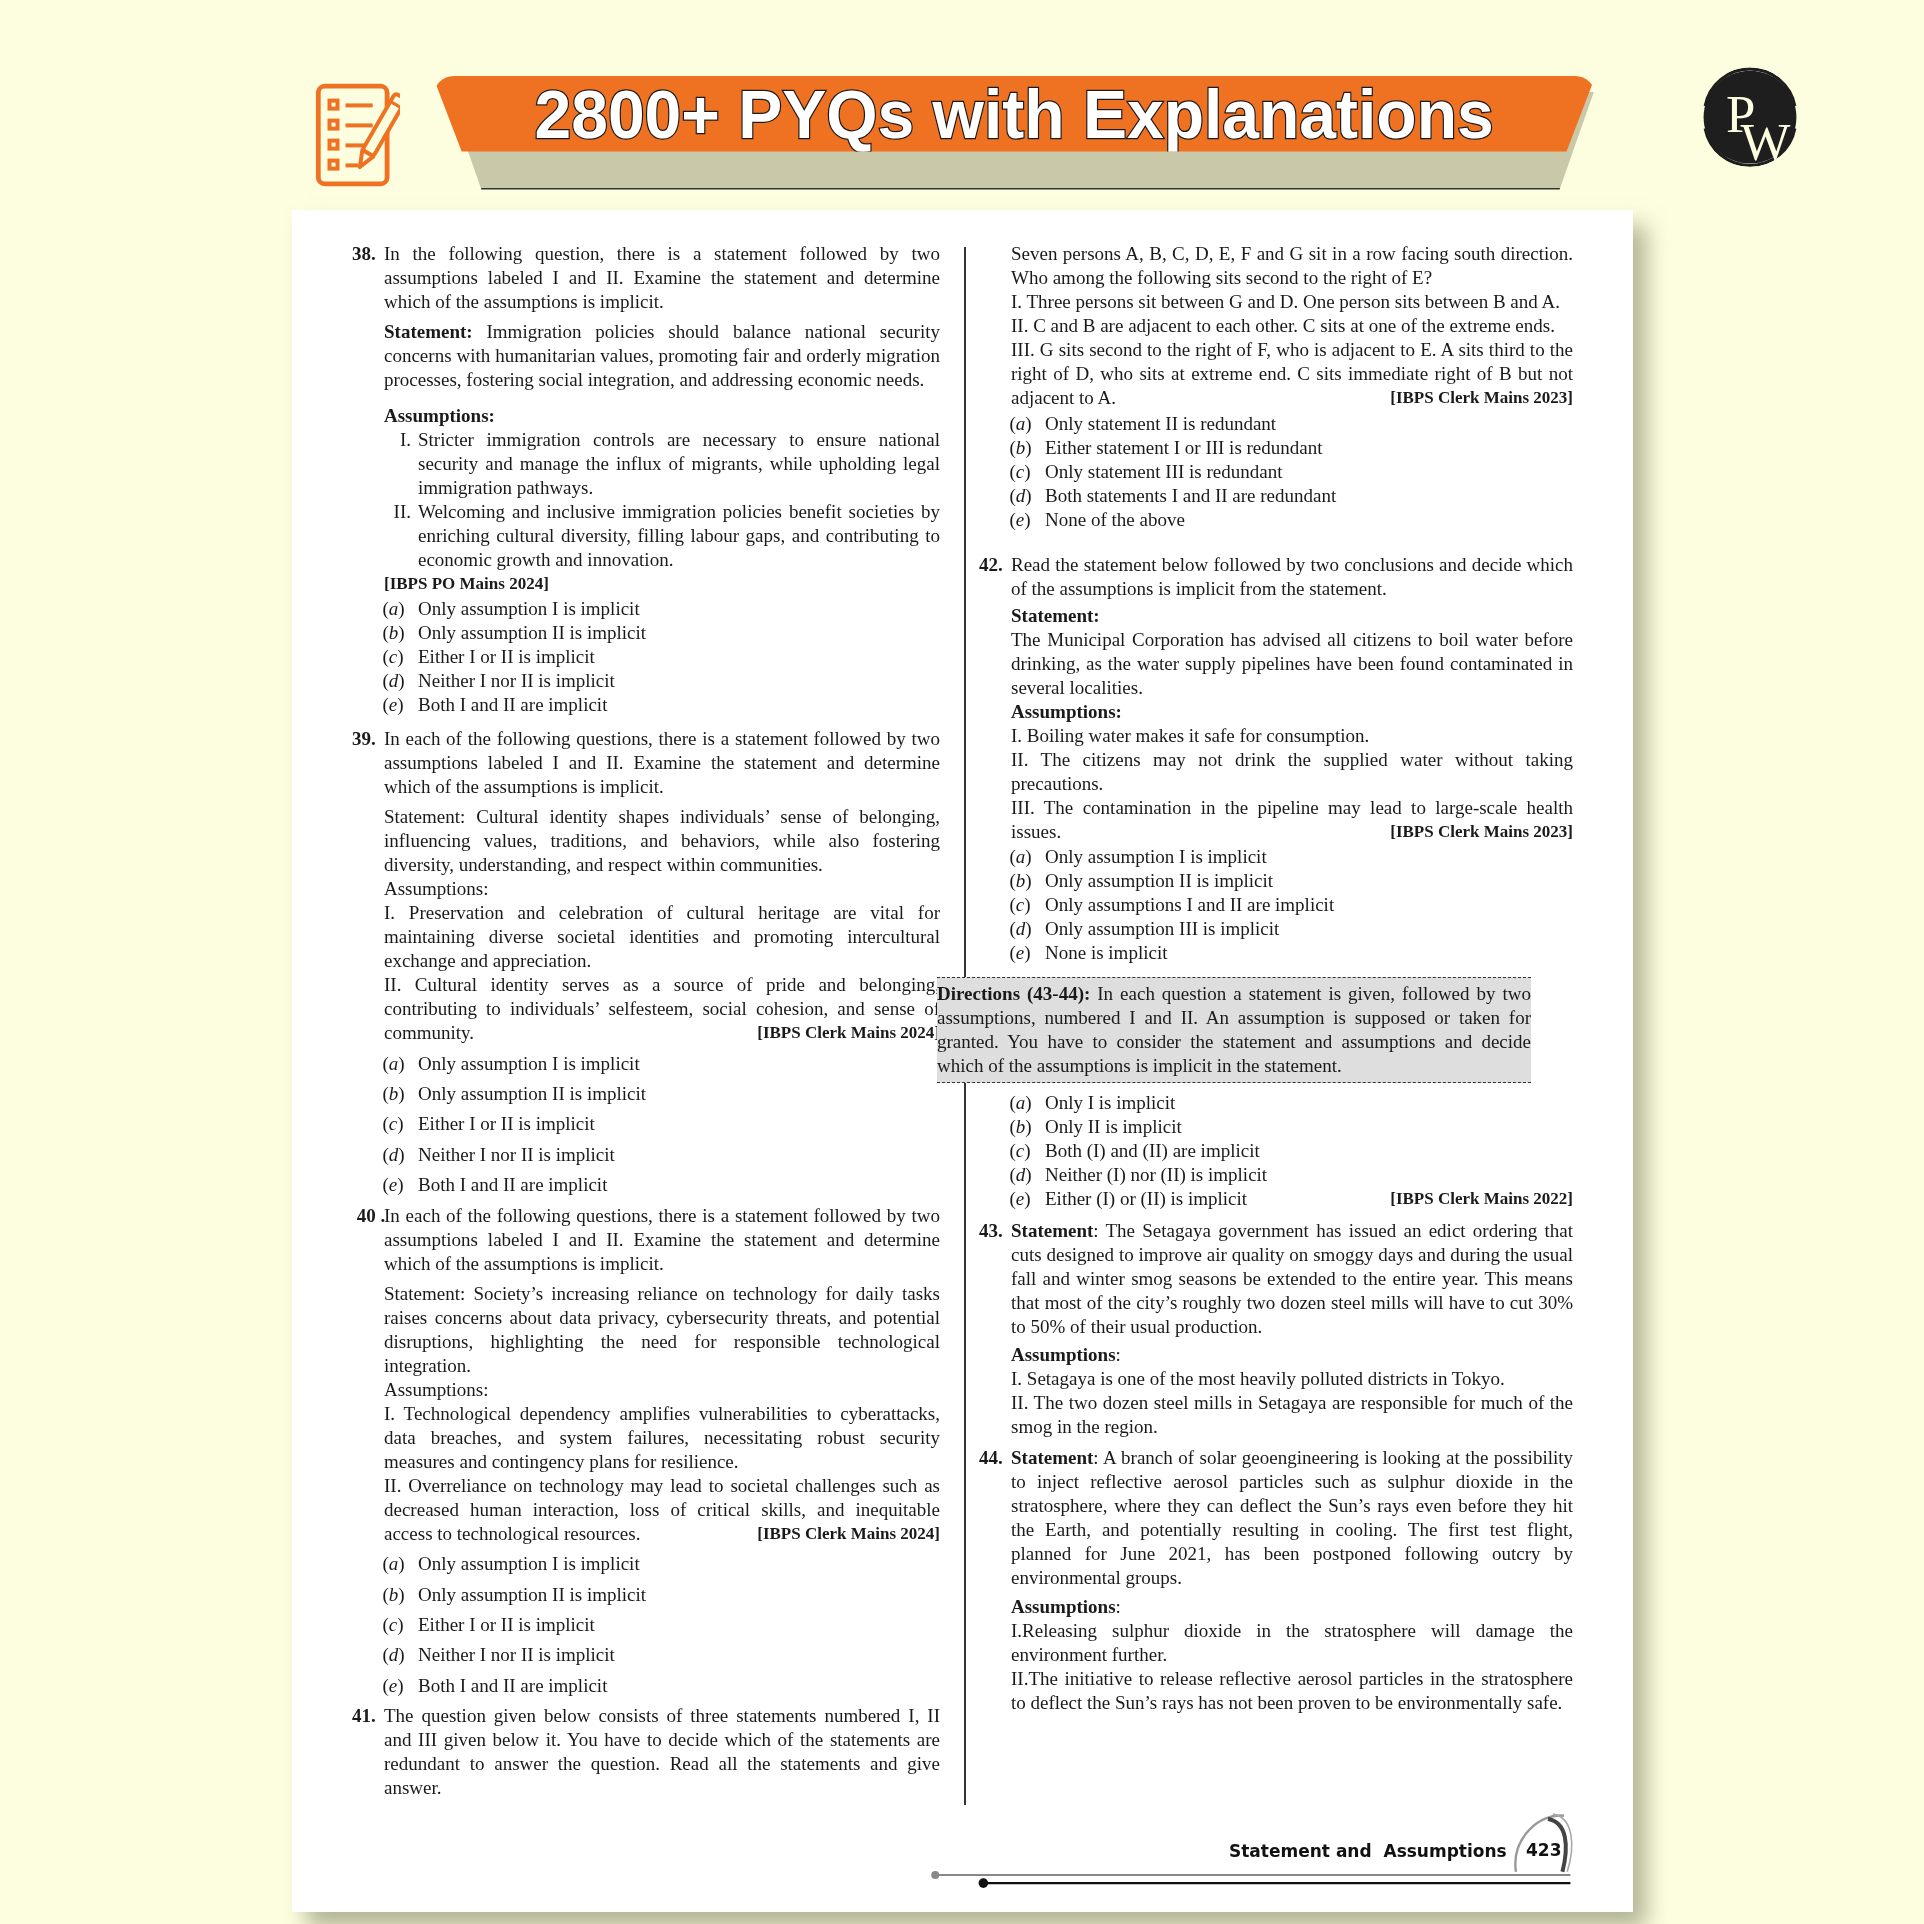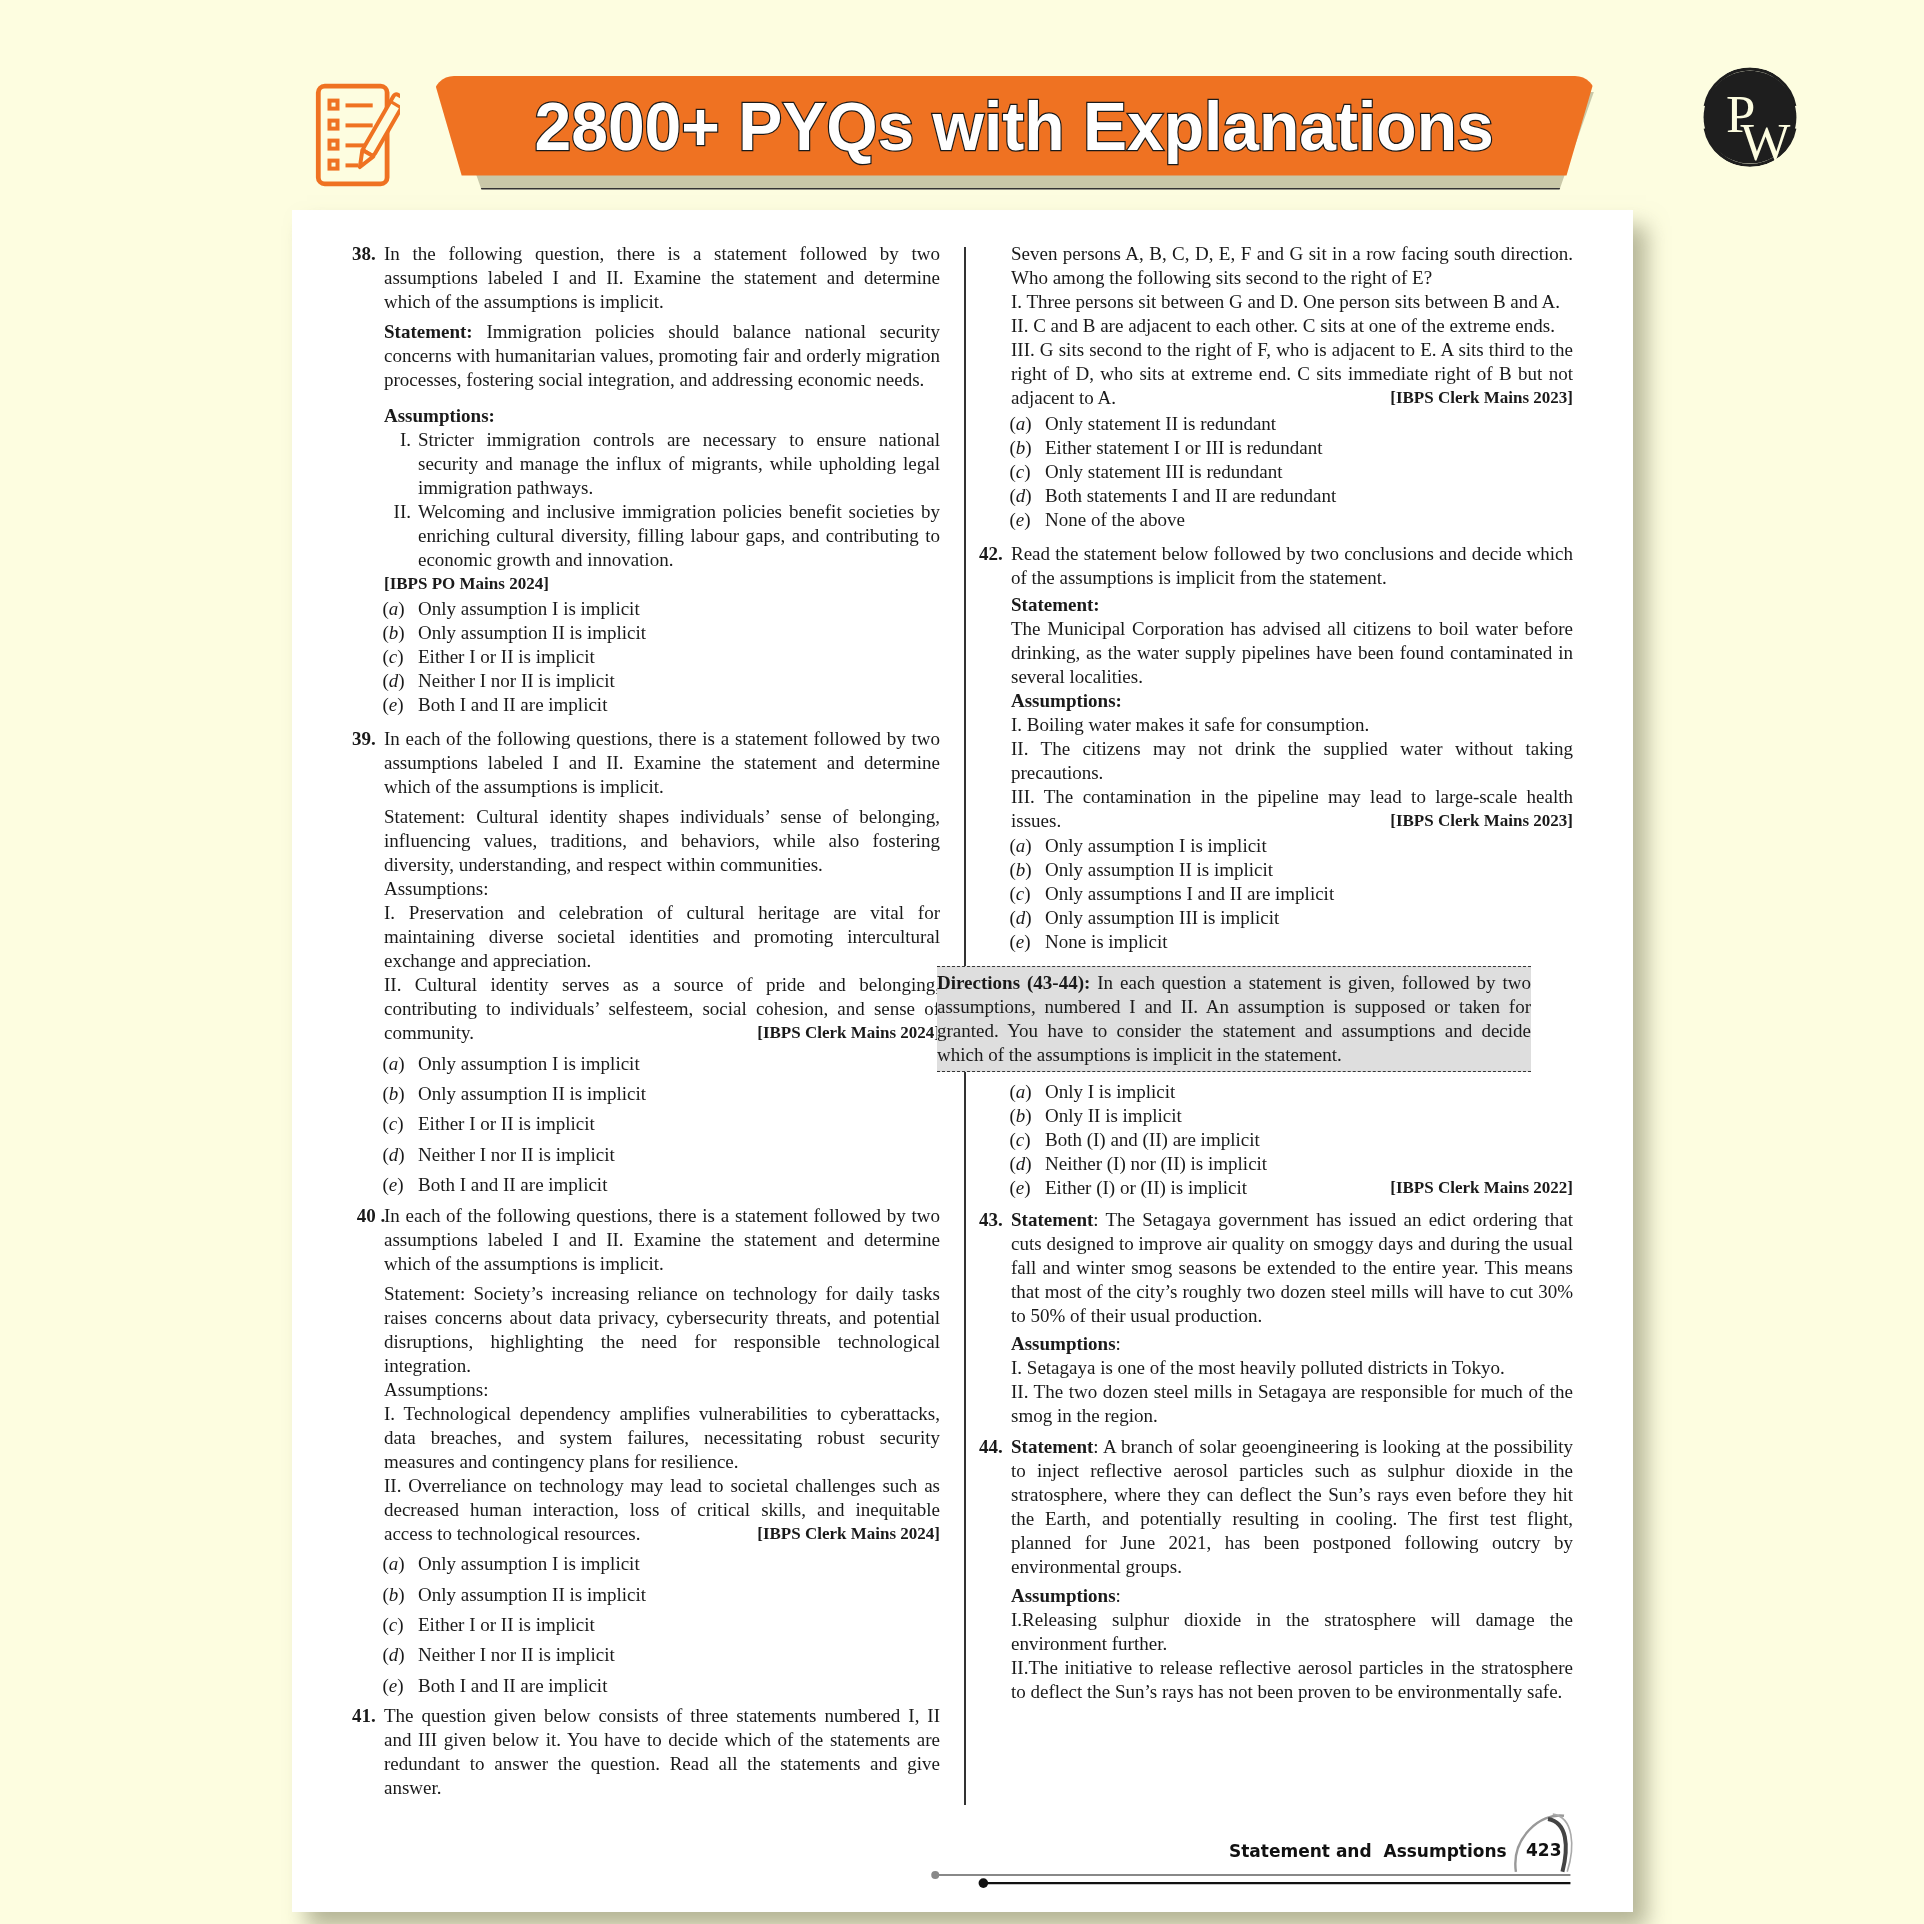--- a/index.html
+++ b/index.html
@@ -12,21 +12,21 @@
   
   .checklist-icon { position: absolute; left: 315px; top: 83px; width: 85px; height: 104px; }
   .banner-wrap { position: absolute; left: 423px; top: 74px; width: 1187px; height: 116px; }
   .banner-shadow {
     position: absolute; left: 24px; top: 17.6px; width: 1147px; height: 96px;
     background: #c9c8a8; border-radius: 0 0 29px 29px;
     clip-path: polygon(0 0, 100% 0, 97% 100%, 3% 100%);
     border-bottom: 2.4px solid #333;
   }
   .banner {
-    position: absolute; left: 9.6px; top: 1.6px; width: 1163px; height: 100px;
+    position: absolute; left: 9.6px; top: 1.6px; width: 1163px; height: 76px;
     background: #ef7222;
     clip-path: polygon(0 0, 100% 0, 97.5% 100%, 2.5% 100%);
     border-radius: 21px;
     display: flex; align-items: center; justify-content: center;
   }
   .banner-title {
     font-family: "Liberation Sans", sans-serif; font-weight: 700;
     font-size: 66px; color: #ffffff; letter-spacing: 0px;
     -webkit-text-stroke: 2.4px #1a1a1a; paint-order: stroke fill;
     transform: scaleY(1.05);
@@ -185,21 +185,21 @@
       <p class="para"><span>III. G sits second to the right of F, who is adjacent to E. A sits third to the right of D, who sits at extreme end. C sits immediate right of B but not adjacent to A.</span><span class="src-inline">[IBPS Clerk Mains 2023]</span></p>
       <div class="opts">
         <div class="opt"><span class="ol">(<i>a</i>)</span><span>Only statement II is redundant</span></div>
         <div class="opt"><span class="ol">(<i>b</i>)</span><span>Either statement I or III is redundant</span></div>
         <div class="opt"><span class="ol">(<i>c</i>)</span><span>Only statement III is redundant</span></div>
         <div class="opt"><span class="ol">(<i>d</i>)</span><span>Both statements I and II are redundant</span></div>
         <div class="opt"><span class="ol">(<i>e</i>)</span><span>None of the above</span></div>
       </div>
     </div>
 
-    <div class="q" style="margin-top:10px">
+    <div class="q" style="margin-top:21px">
       <span class="q-num">42.</span>
       <p class="para">Read the statement below followed by two conclusions and decide which of the assumptions is implicit from the statement.</p>
       <p class="para b" style="margin-top:3.2px">Statement:</p>
       <p class="para">The Municipal Corporation has advised all citizens to boil water before drinking, as the water supply pipelines have been found contaminated in several localities.</p>
       <p class="para b">Assumptions:</p>
       <p class="para">I. Boiling water makes it safe for consumption.</p>
       <p class="para">II. The citizens may not drink the supplied water without taking precautions.</p>
       <p class="para"><span>III. The contamination in the pipeline may lead to large-scale health issues.</span><span class="src-inline">[IBPS Clerk Mains 2023]</span></p>
       <div class="opts">
         <div class="opt"><span class="ol">(<i>a</i>)</span><span>Only assumption I is implicit</span></div>

